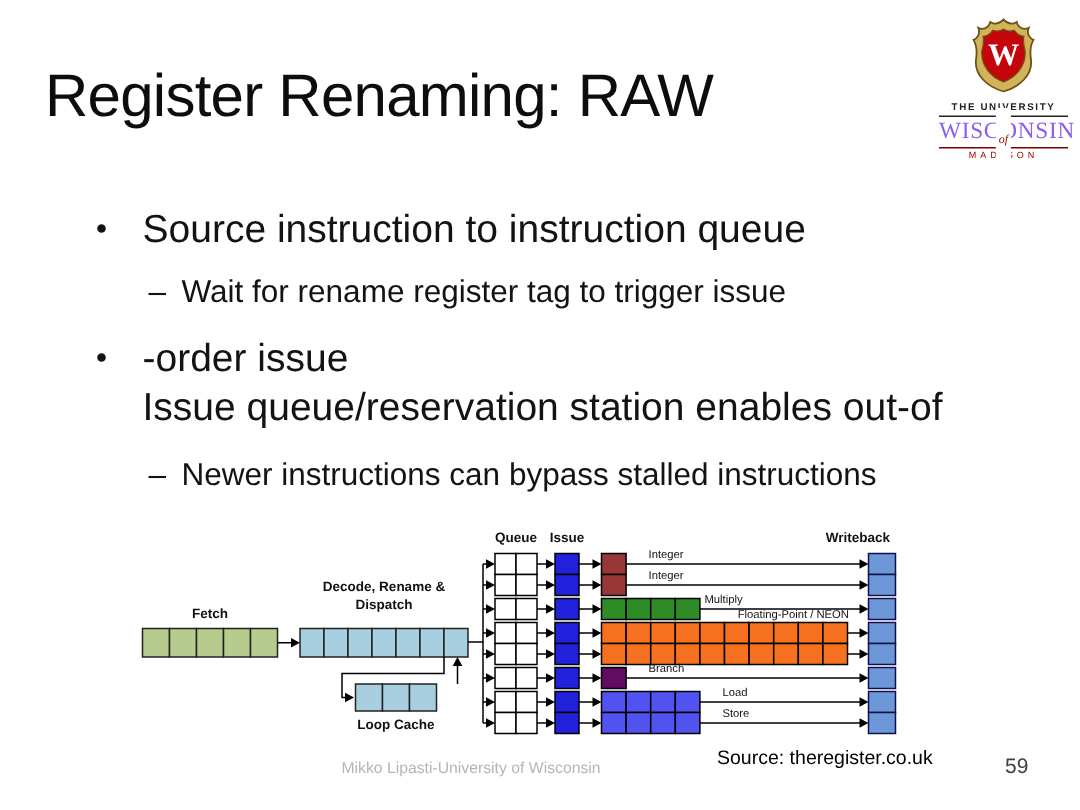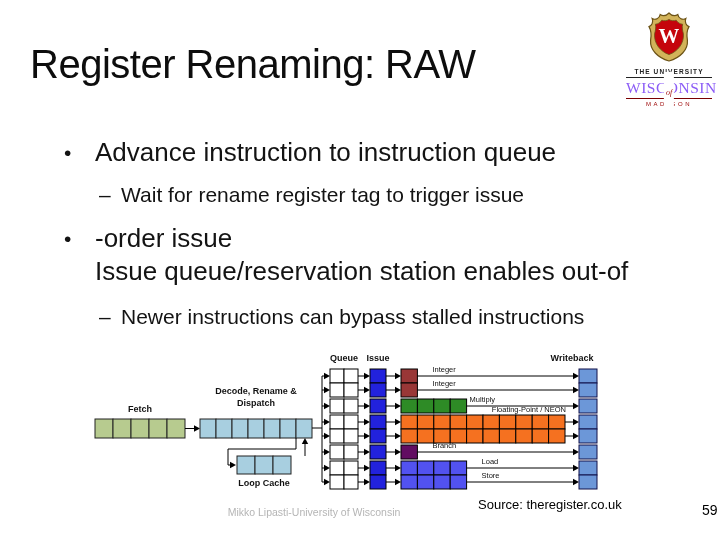--- a/index.html
+++ b/index.html
@@ -13,21 +13,21 @@
   .b-l2{font-size:21px;line-height:27px;}
   .b-l2 > .marker{width:22px;flex:0 0 22px;}
   #b0{top:136px;left:64px;width:630px;}
   #s0{top:181px;left:99px;width:610px;}
   #b1{top:222px;left:64px;width:645px;}
   #s1{top:303px;left:99px;width:615px;}
   .diagram-wrap{position:absolute;top:346px;left:88px;width:535px;height:150px;}
   .footer-credit{position:absolute;top:506px;left:0;width:628px;text-align:center;
                  font-size:10.5px;color:#b5b5b5;}
   .source-credit{position:absolute;top:497px;left:478px;font-size:13px;font-weight:normal;color:#000;}
-  .page-number{position:absolute;top:502px;left:670px;font-size:14px;color:#000000;margin-left:32px;}
+  .page-number{position:absolute;top:502px;left:670px;font-size:14px;color:#404040;}
   
   .logo{position:absolute;top:8px;left:626px;width:86px;text-align:center;}
   .crest{width:48px;height:58px;display:block;margin:0 auto;}
   .logo-l1{font-size:6.5px;font-weight:bold;letter-spacing:1.1px;color:#222;
            border-bottom:1px solid #222;padding-bottom:2px;margin-top:2px;position:relative;}
   .logo-of{position:absolute;left:50%;transform:translateX(-50%);top:4px;background:#fff;
            padding:16px 2px;font-family:"Liberation Serif",serif;font-style:italic;
            font-size:8px;color:#9b0000;font-weight:normal;letter-spacing:0;}
   .logo-word{font-family:"Liberation Serif",serif;font-size:15.5px;color:#8b5cf6;
              letter-spacing:0.5px;border-bottom:1.5px solid #7a0000;padding:1px 0 1px 0;}
@@ -49,21 +49,21 @@
     <div class="logo-l1">
       <span>THE UNIVERSITY</span>
       <span class="logo-of">of</span>
     </div>
     <div class="logo-word">WISCONSIN</div>
     <div class="logo-l4">MADISON</div>
   </div>
 
   <div class="bullet b-l1" id="b0">
     <span class="marker">•</span>
-    <span class="text">Advance instruction to instruction queue</span>
+    <span class="text">Source instruction to instruction queue</span>
   </div>
   <div class="bullet b-l2" id="s0">
     <span class="marker">–</span>
     <span class="text">Wait for rename register tag to trigger issue</span>
   </div>
   <div class="bullet b-l1" id="b1">
     <span class="marker">•</span>
     <span class="text">
       <div>-order issue</div>
       <div>Issue queue/reservation station enables out-of</div>

